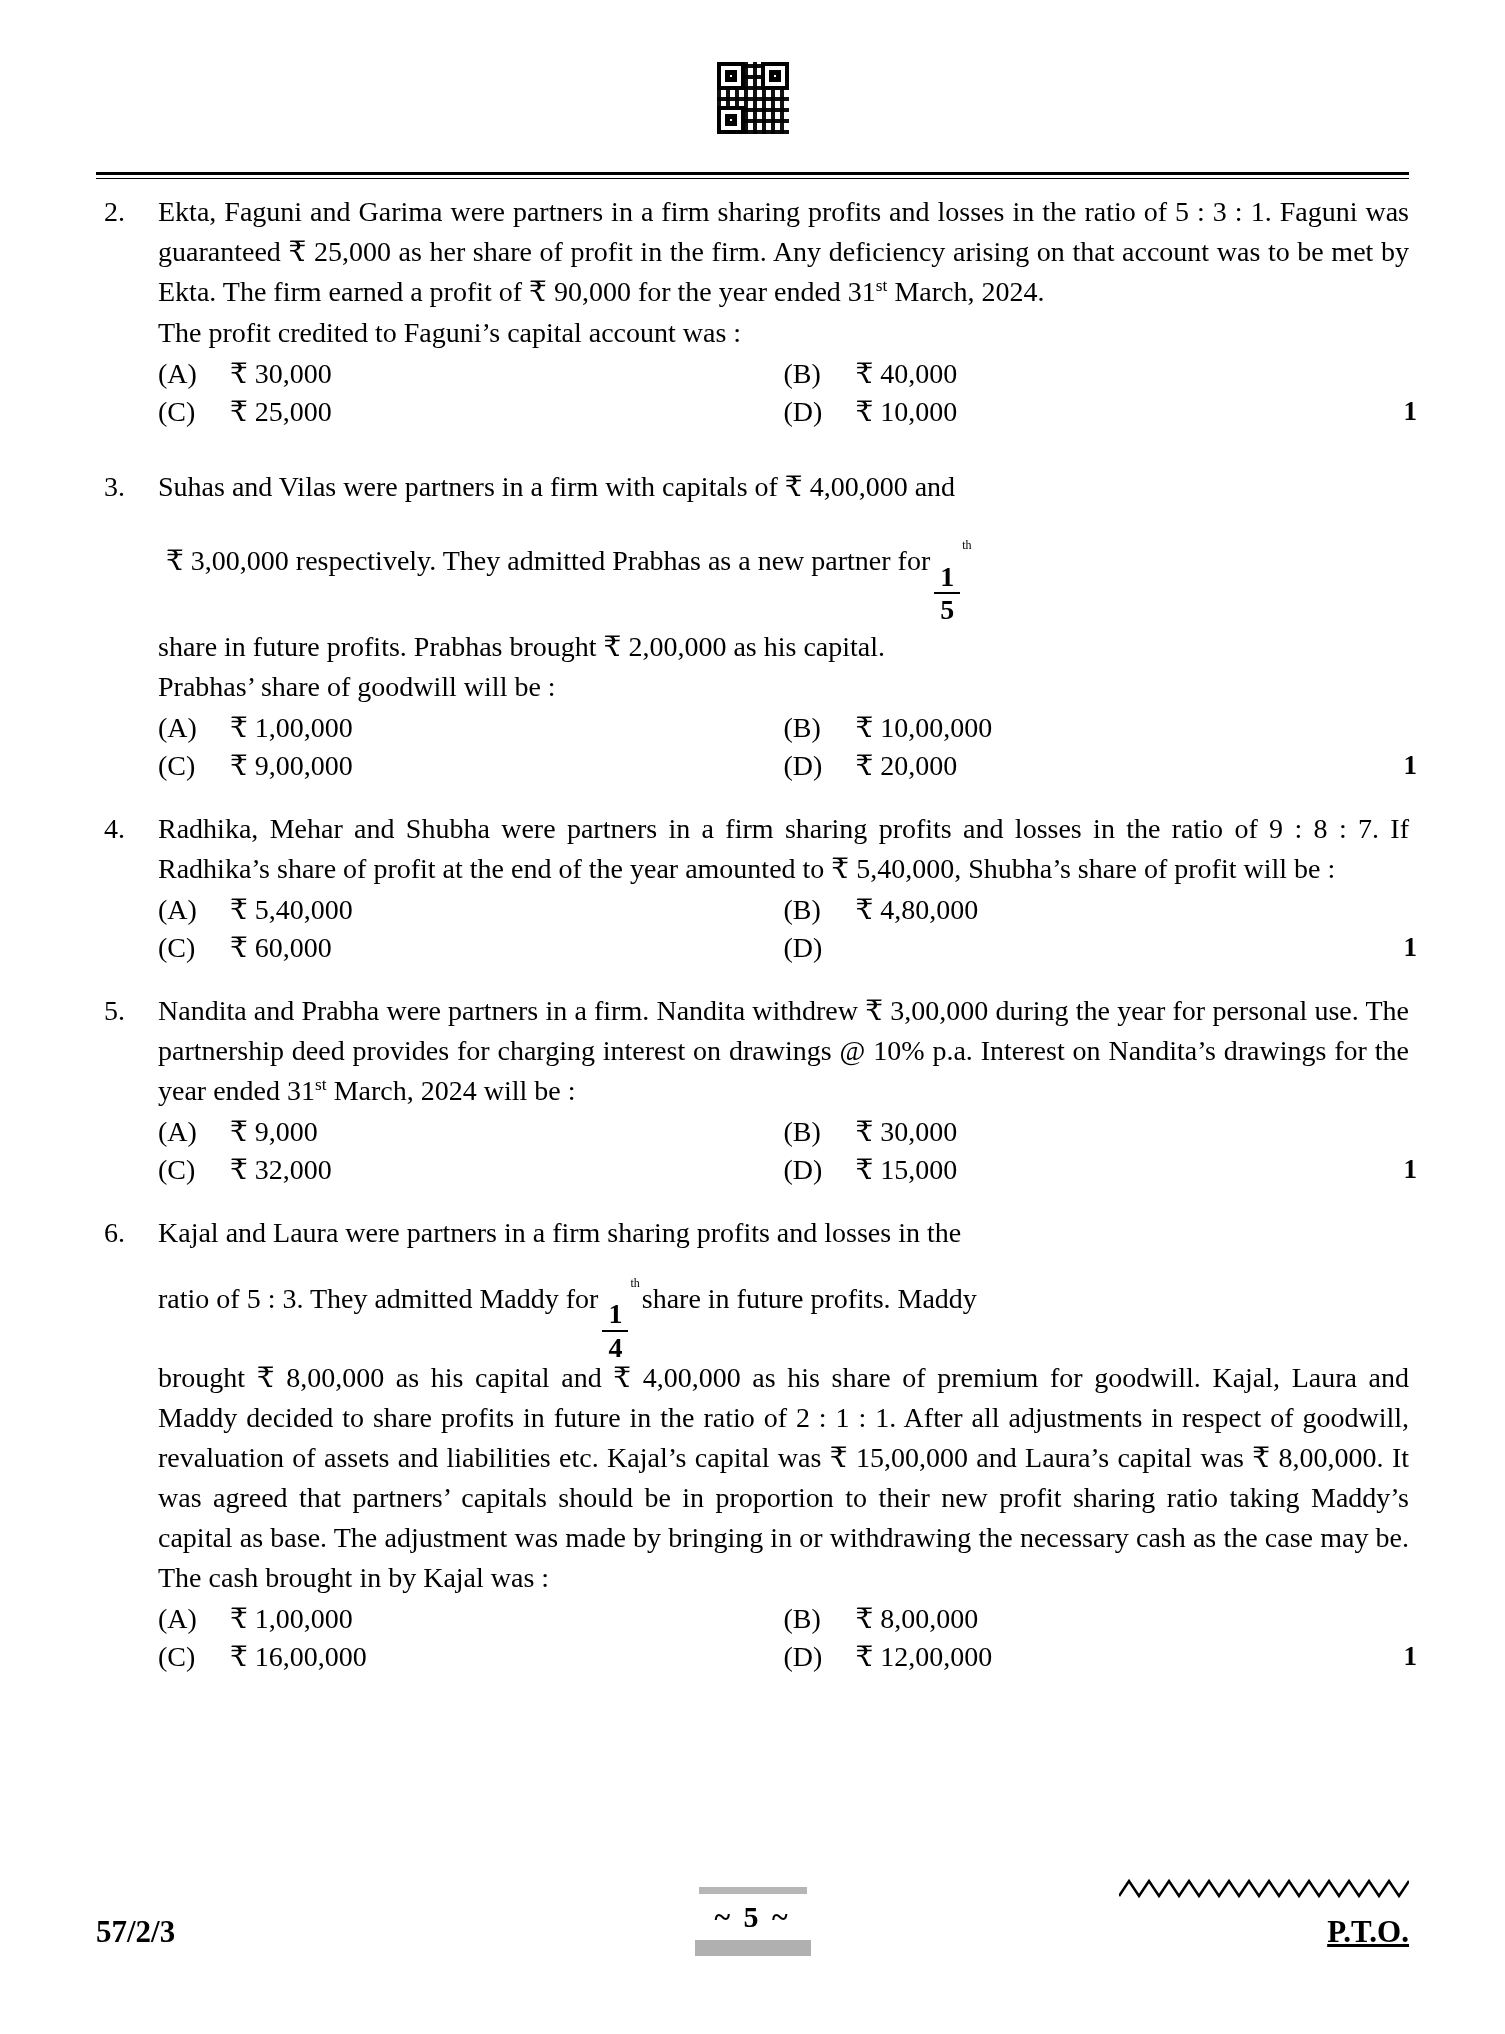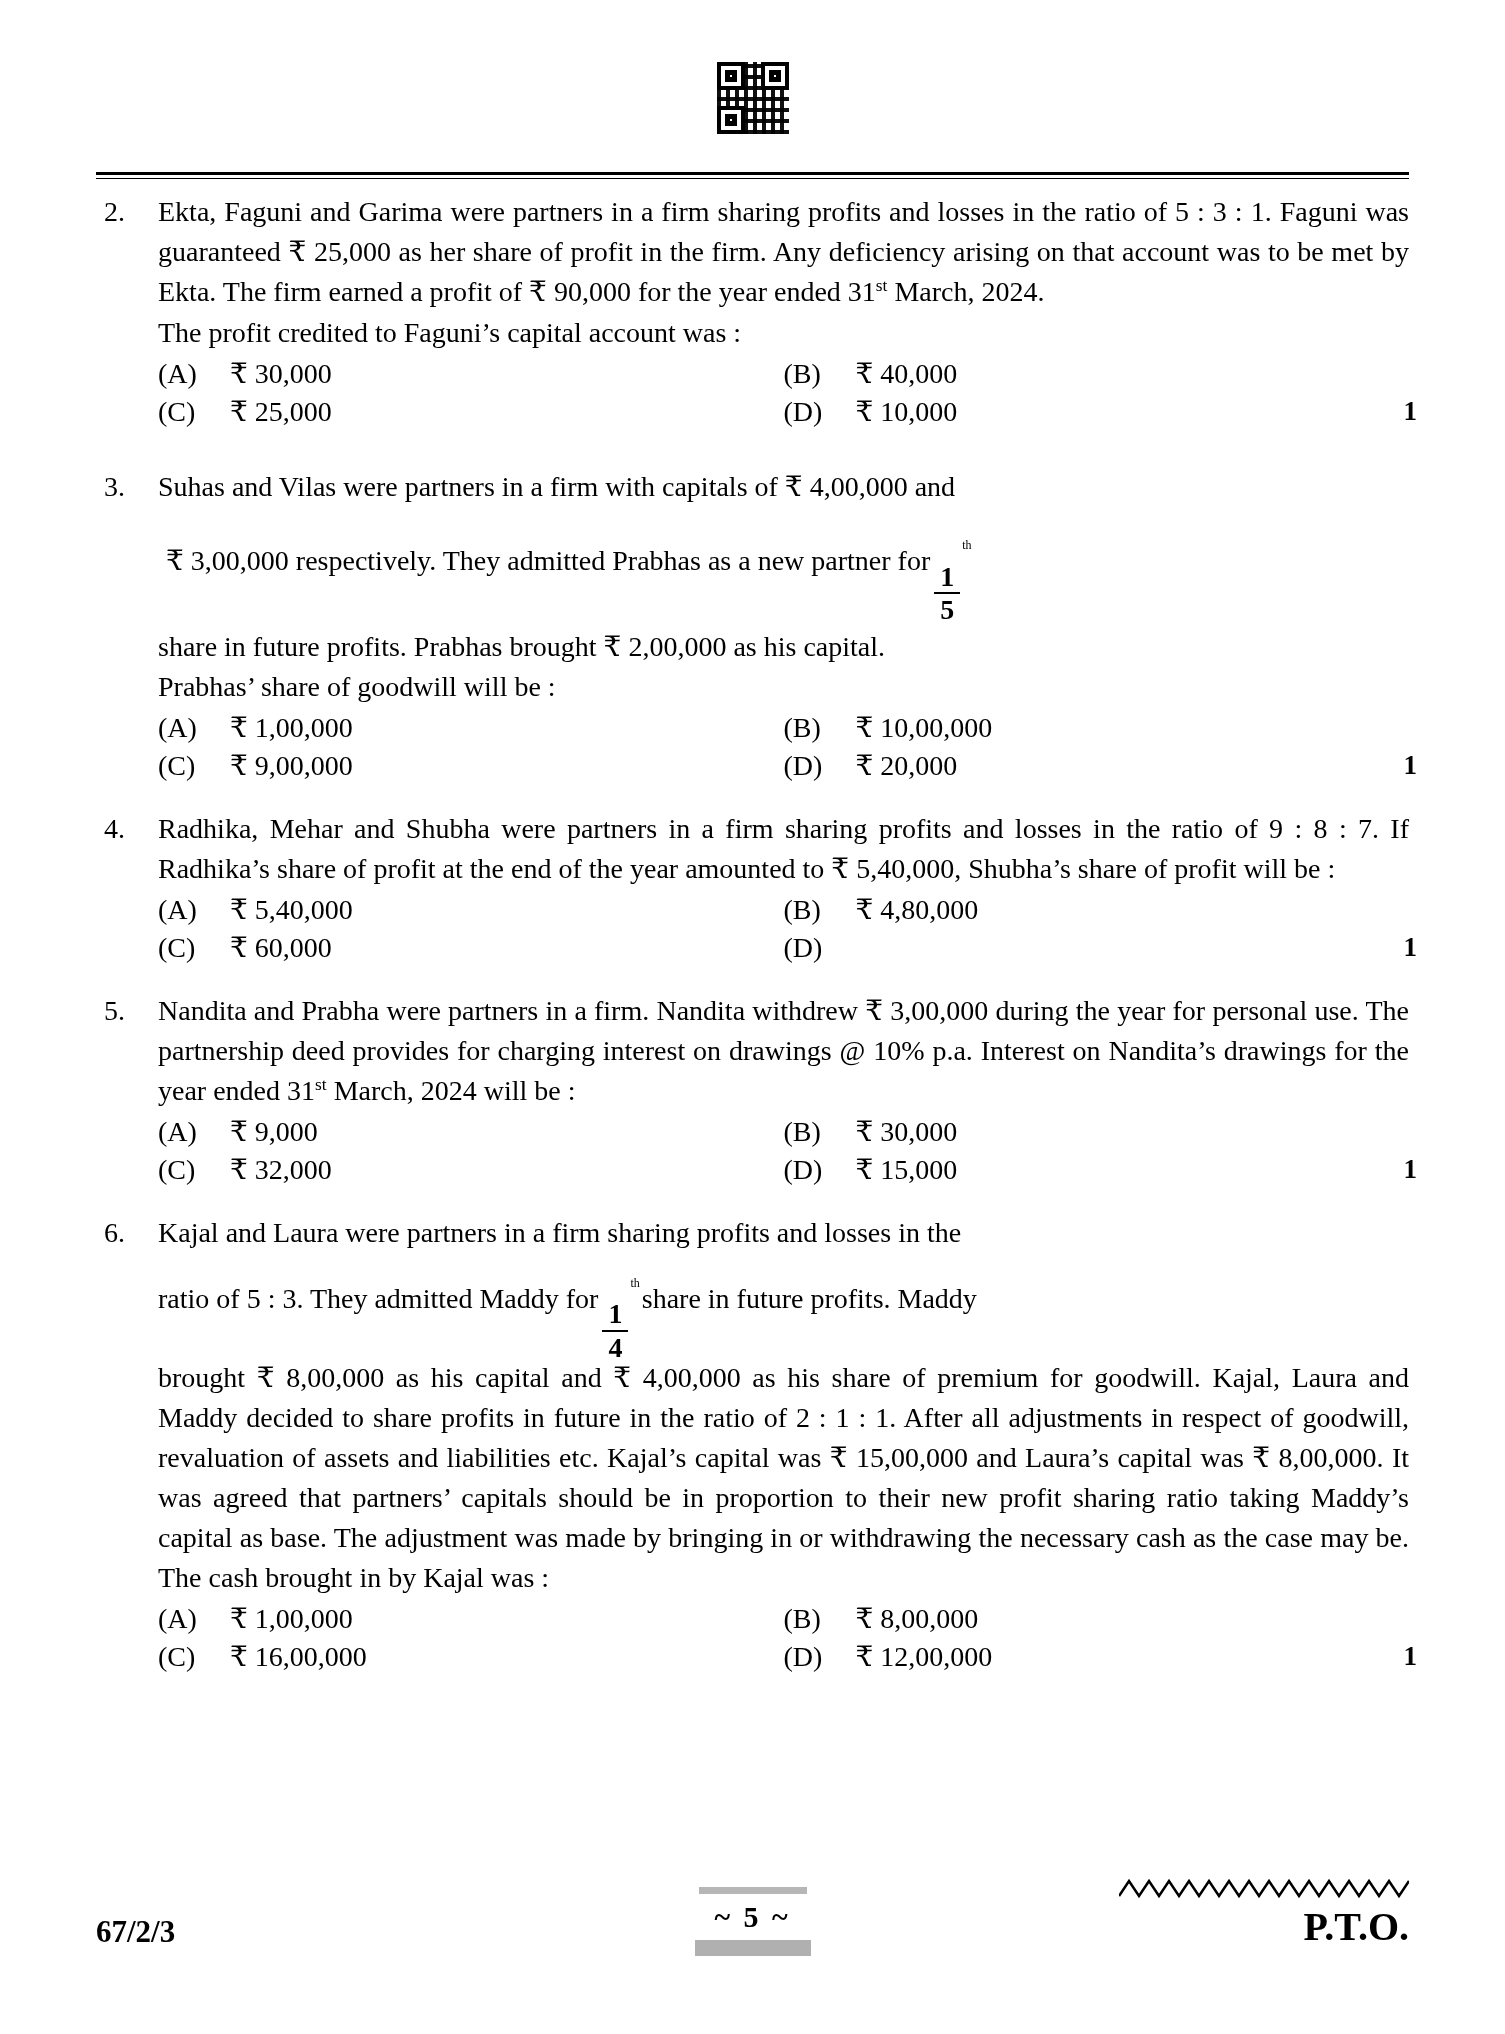--- a/index.html
+++ b/index.html
@@ -208,23 +208,24 @@
   }
   .pagetext {
     font-size: 30px;
     font-weight: bold;
     letter-spacing: 3px;
   }
   .pto {
     position: absolute;
     right: 0;
     bottom: 6px;
-    font-size: 40px;
+    font-size: 31px;
     font-weight: bold;
     text-align: right;
+    text-decoration: underline;
   }
   .zigzag {
     position: absolute;
     right: 0;
     bottom: 56px;
     width: 290px;
     height: 22px;
     overflow: hidden;
   }
   .zigzag svg { display: block; }
@@ -405,21 +406,21 @@
             </div>
           </div>
         </div>
       </div>
       <div class="marks" style="bottom:0px;">1</div>
     </div>
 
   </div>
 
   <div class="footer">
-    <div class="code">67/2/3</div>
+    <div class="code">57/2/3</div>
 
     <div class="pageno">
       <div class="bar-top"></div>
       <div class="pagetext">~ 5 ~</div>
       <div class="bar-bot"></div>
     </div>
 
     <div class="zigzag">
       <svg width="290" height="22" viewBox="0 0 290 22" xmlns="http://www.w3.org/2000/svg">
         <polyline points="0,18 10,3 20,18 30,3 40,18 50,3 60,18 70,3 80,18 90,3 100,18 110,3 120,18 130,3 140,18 150,3 160,18 170,3 180,18 190,3 200,18 210,3 220,18 230,3 240,18 250,3 260,18 270,3 280,18 290,3" fill="none" stroke="#000" stroke-width="2.5"></polyline>

